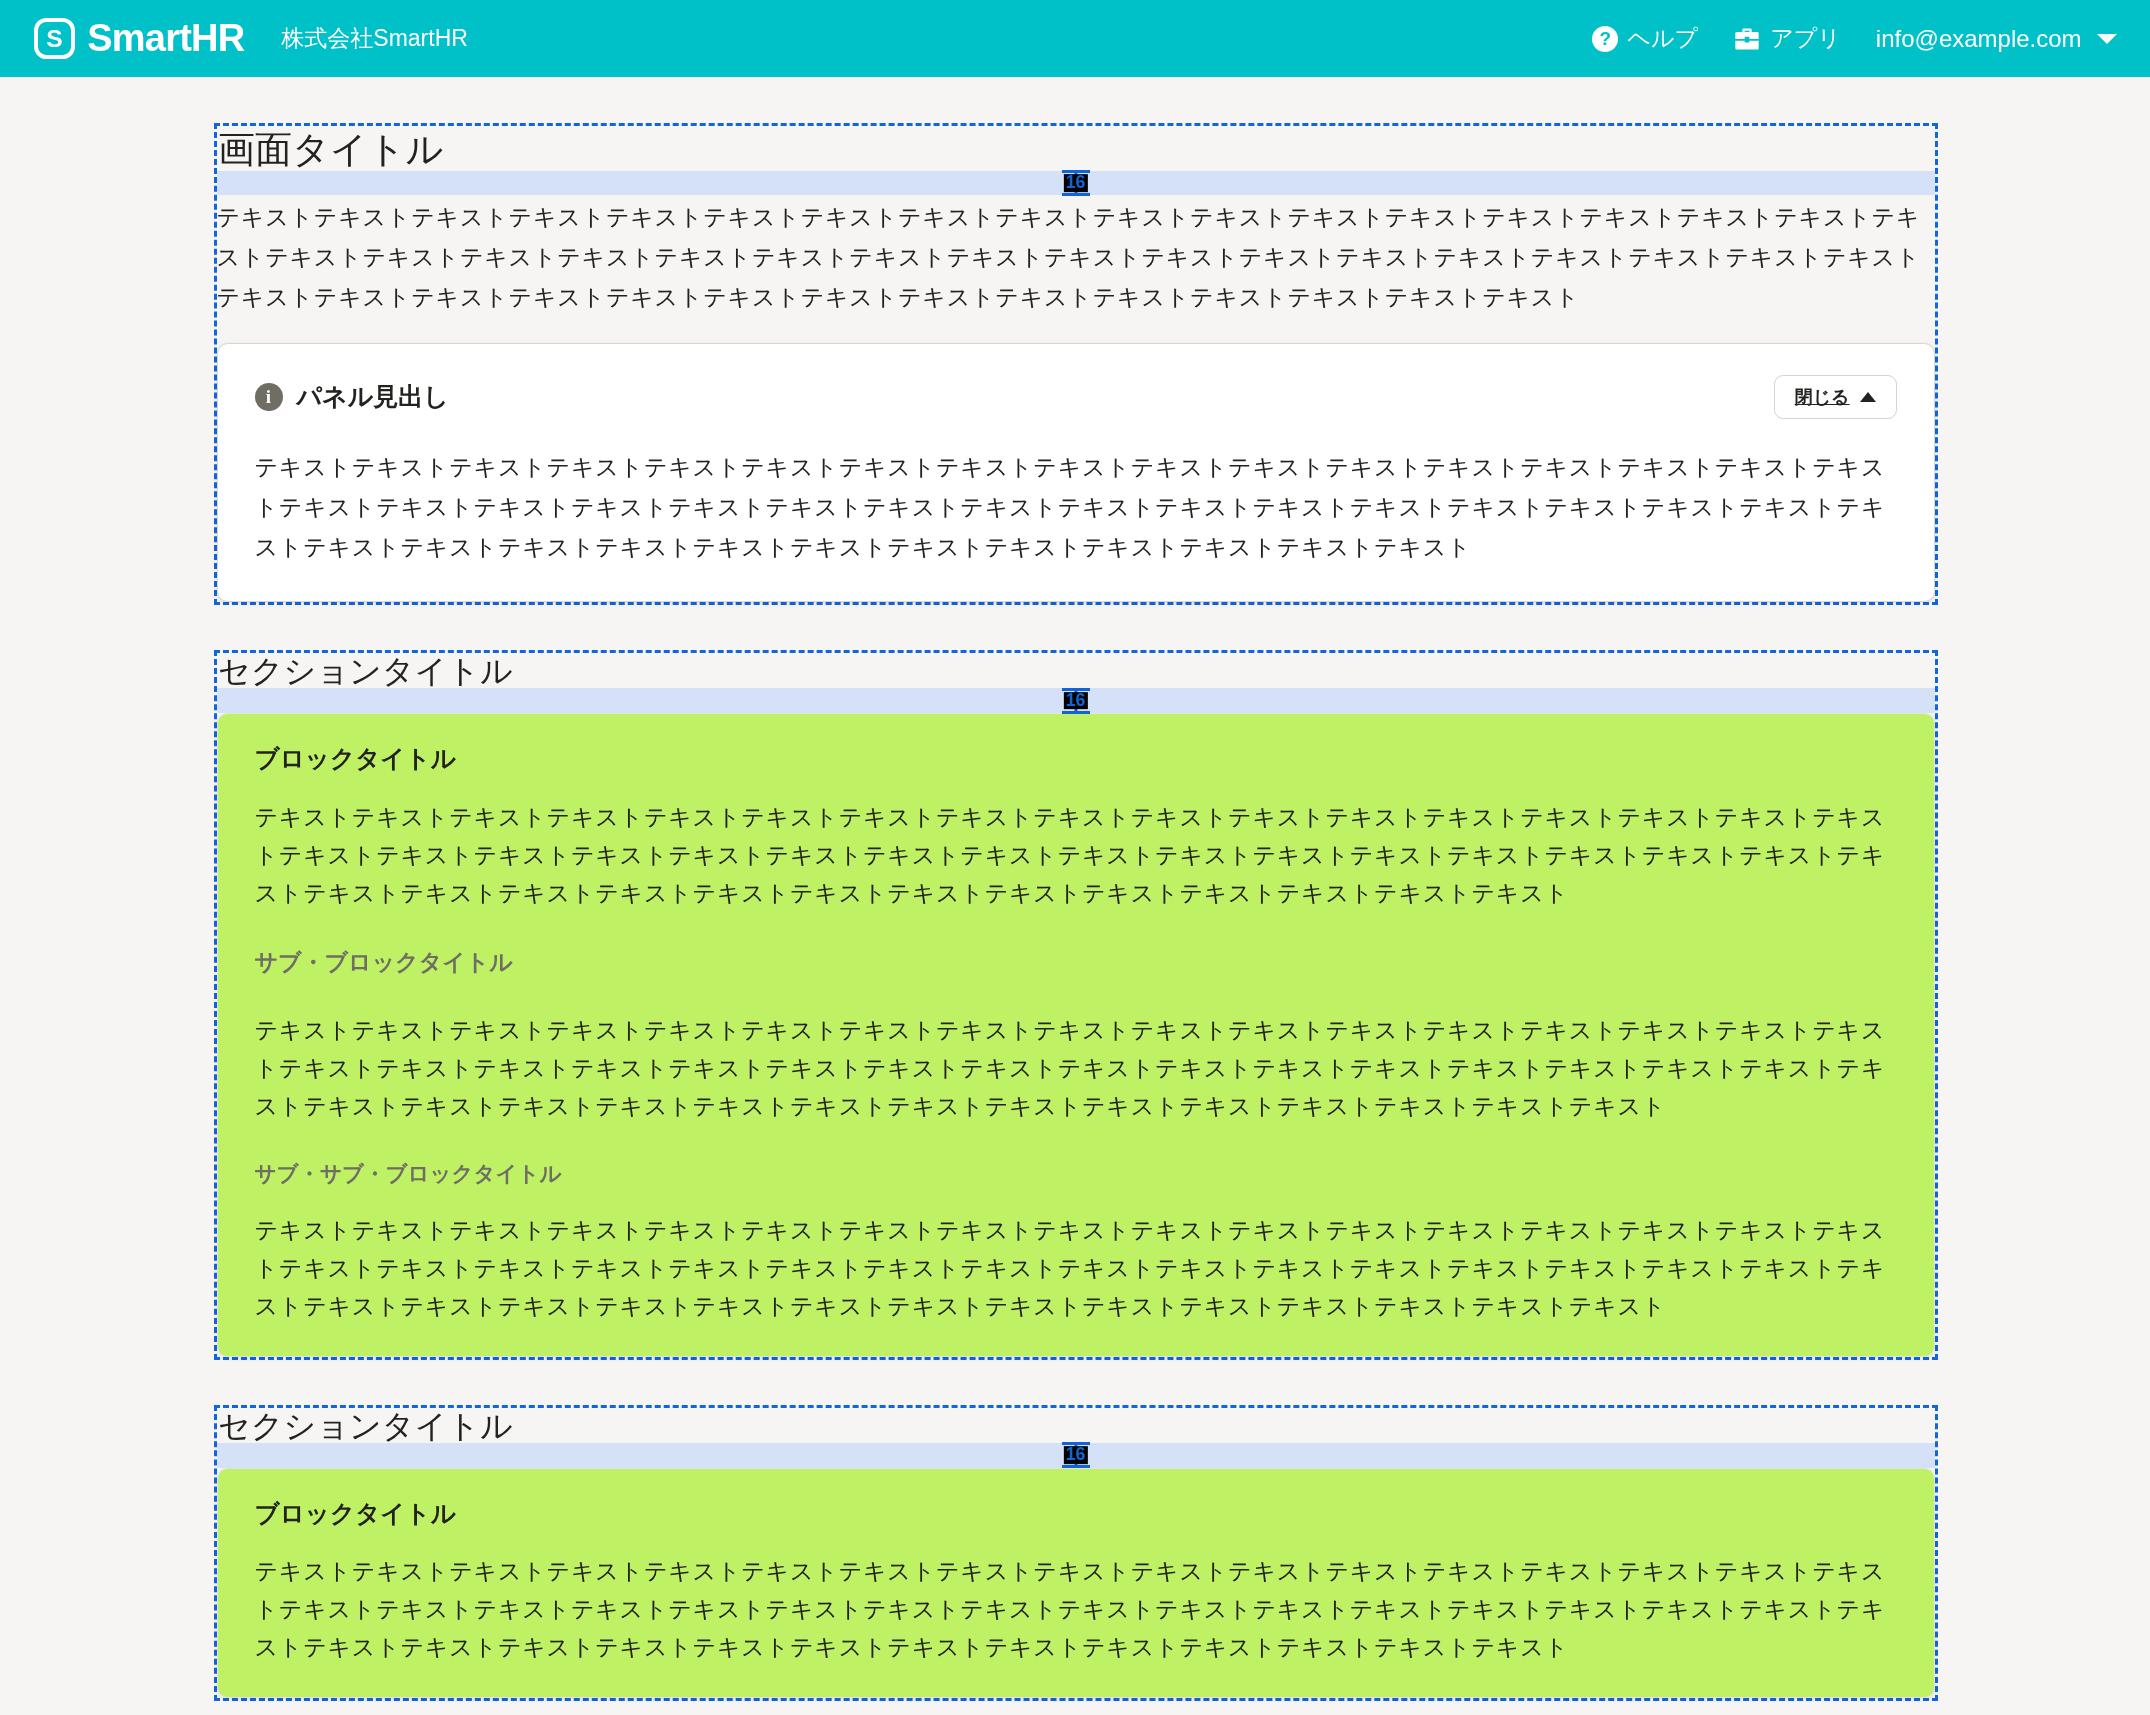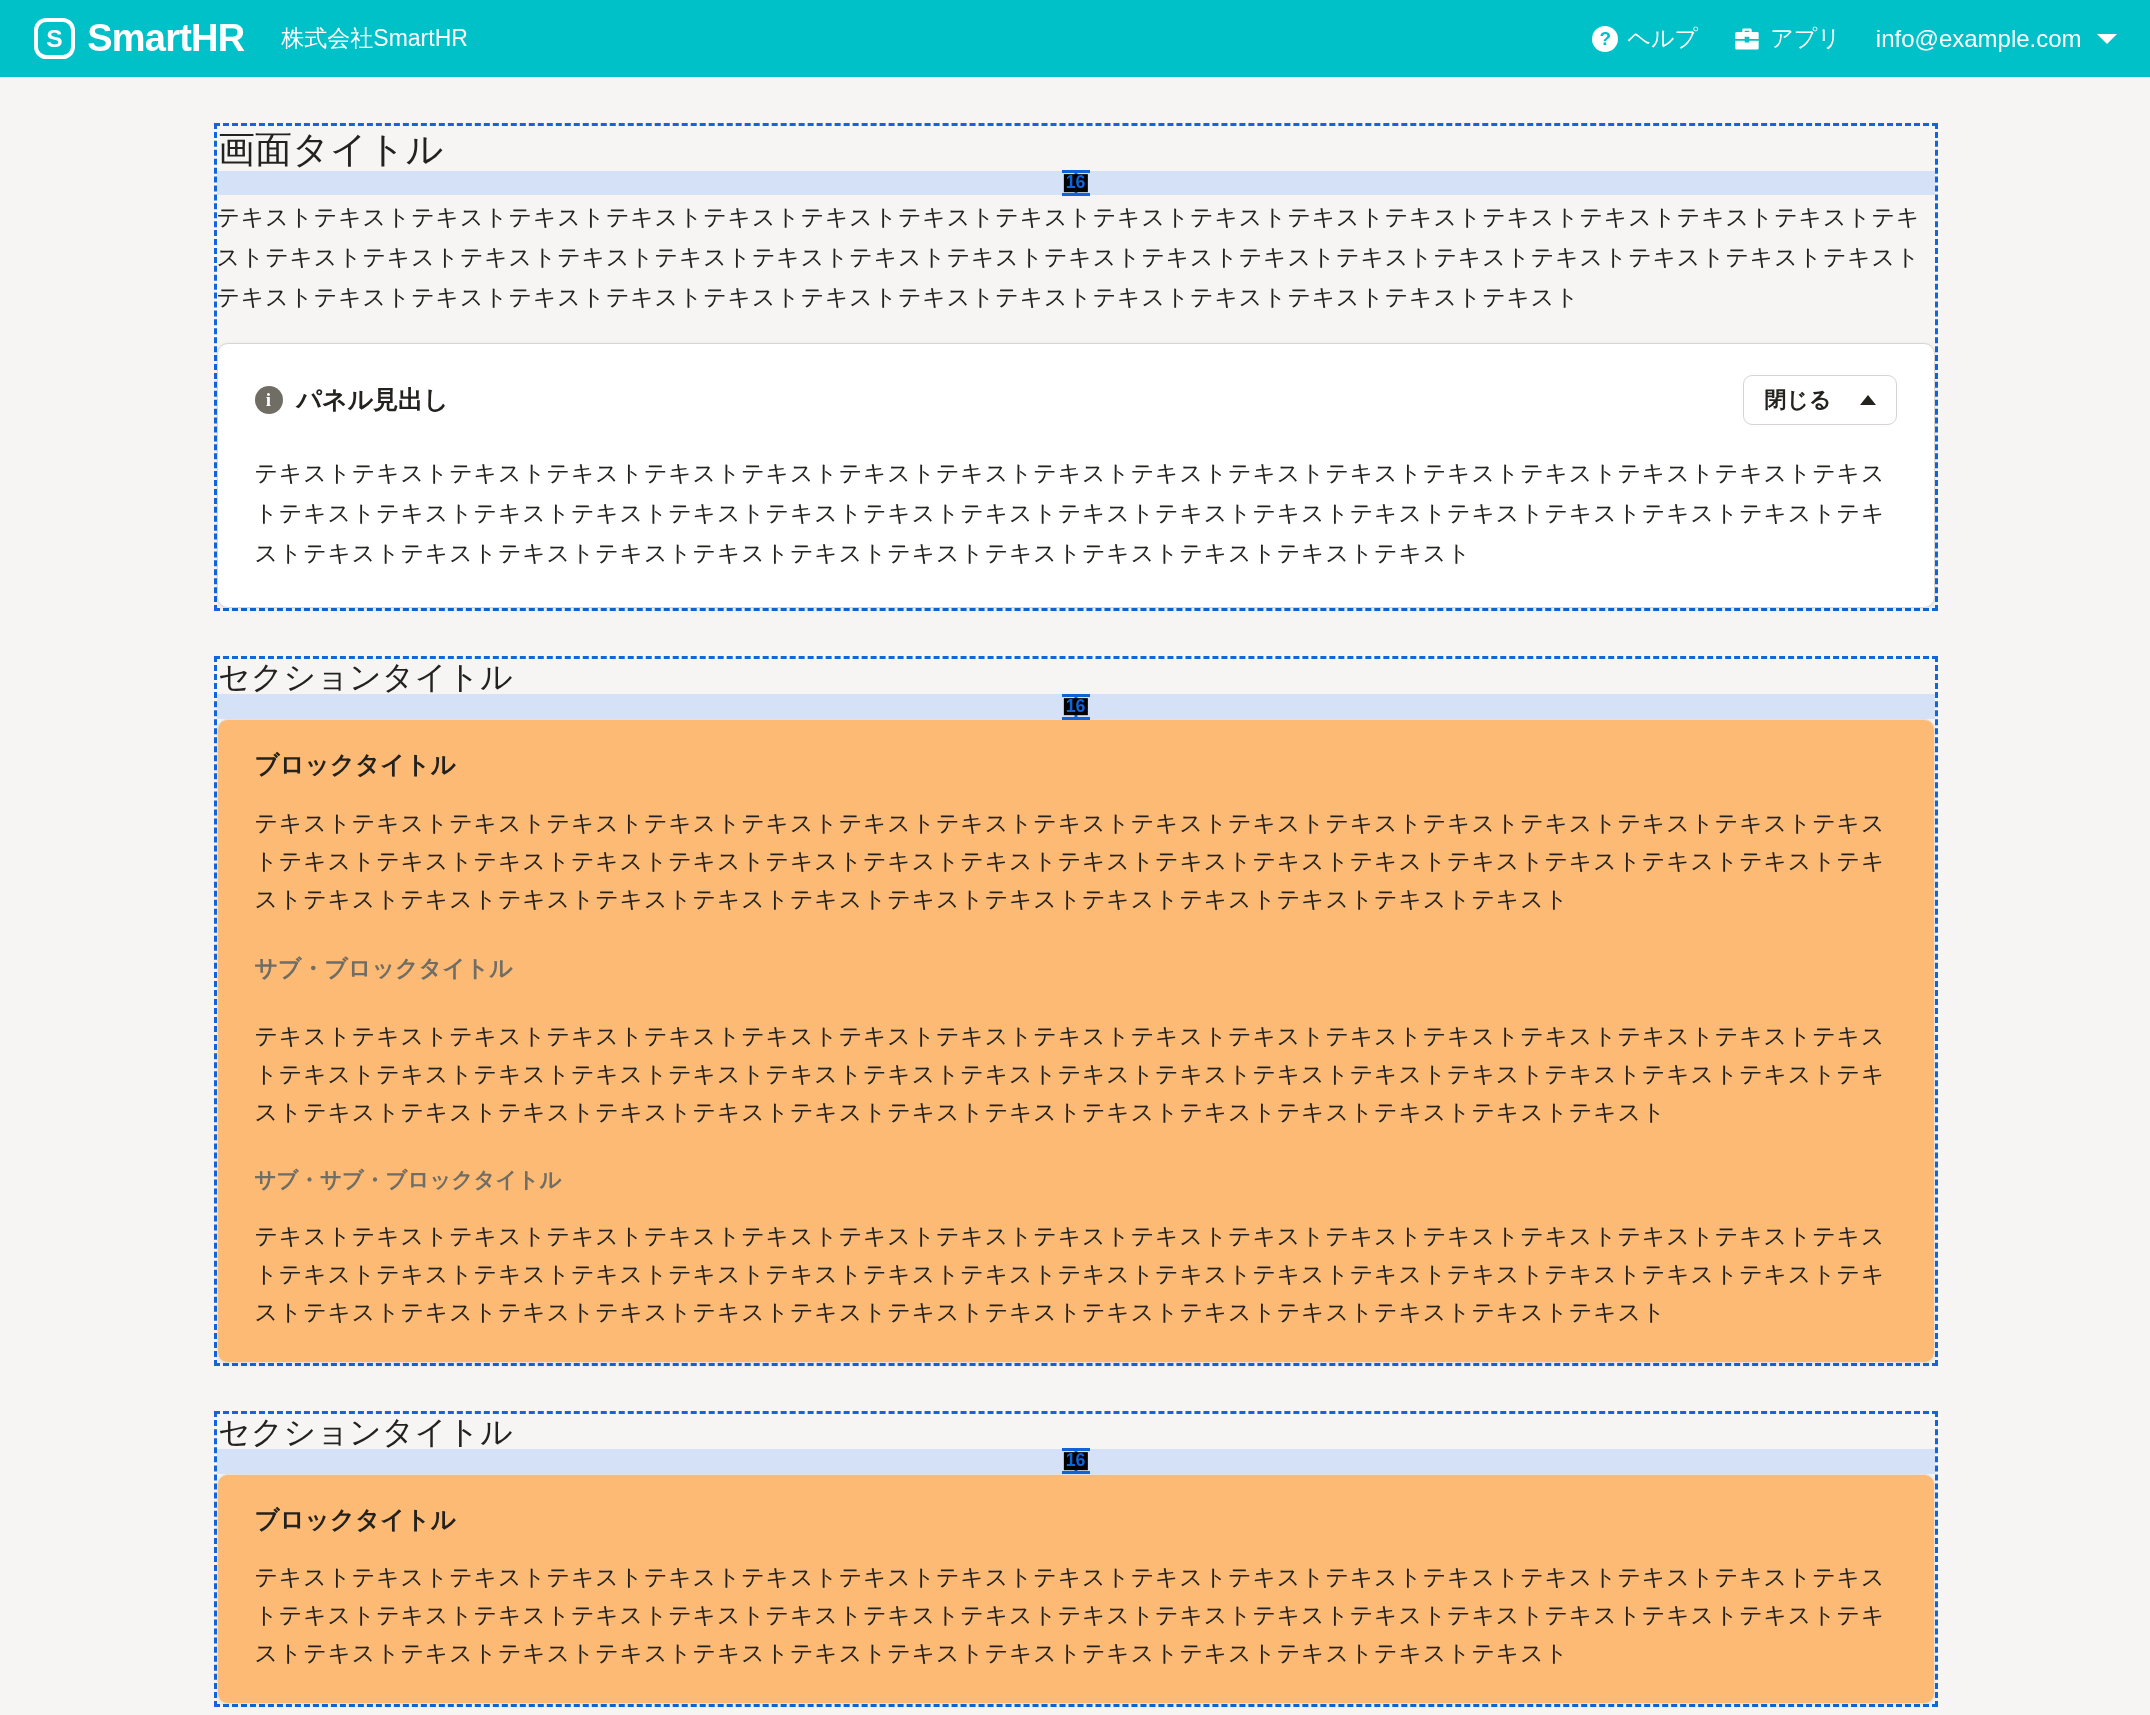--- a/index.html
+++ b/index.html
@@ -79,35 +79,35 @@
   }
   .panel-header { display: flex; align-items: center; }
   .info-icon {
     width: 28px; height: 28px; border-radius: 50%; background: #706d65;
     color: #fff; font-size: 19px; font-weight: 700;
     font-family: "Liberation Serif", "DejaVu Serif", serif;
     display: flex; align-items: center; justify-content: center; flex: none;
   }
   .panel-title { margin-left: 14px; font-size: 25px; font-weight: 700; }
   .close-btn {
-    margin-left: auto; display: flex; align-items: center; gap: 28px;
+    margin-left: auto; display: flex; align-items: center; gap: 10px;
     background: #fff; border: 1.5px solid #d6d3d0; border-radius: 9.2px;
-    padding: 9.2px 20px; font-size: 22px; font-weight: 700; color: #23221e;
-    font-family: inherit; cursor: pointer;
+    padding: 9.2px 20px; font-size: 18px; font-weight: 700; color: #23221e;
+    font-family: inherit; cursor: pointer; text-decoration: underline;
   }
   .caret-up {
     width: 0; height: 0;
     border-left: 8.4px solid transparent; border-right: 8.4px solid transparent;
     border-bottom: 10px solid #23221e;
   }
   .panel-body { margin-top: 28px; }
 
   
   .base {
-    background: #fdba74; border: 1.5px solid #e4e1de; border-radius: 10.8px;
+    background: #bef264; border: 1.5px solid #e4e1de; border-radius: 10.8px;
     box-shadow: 0 1.5px 4.6px rgba(0,0,0,0.08);
     padding: 31px 37px 24.6px;
   }
   .block-title { margin: 0 0 24.6px; font-size: 24.6px; font-weight: 700; line-height: 28px; color: #23221e; }
   .block-body { line-height: 38px; margin-bottom: 37px; }
   .block-body.last { margin-bottom: 6.1px; }
   .sub-title { margin: 0 0 36px; font-size: 23px; font-weight: 700; line-height: 26px; color: #706d65; }
   .subsub-title { margin: 0 0 24.6px; font-size: 21.5px; font-weight: 700; line-height: 24.6px; color: #706d65; }
 </style>
 </head>

